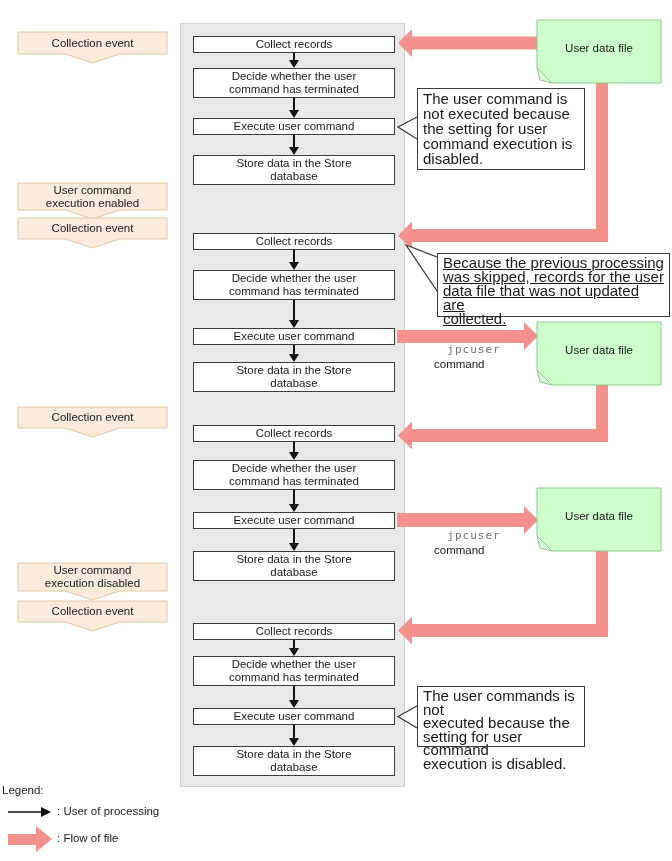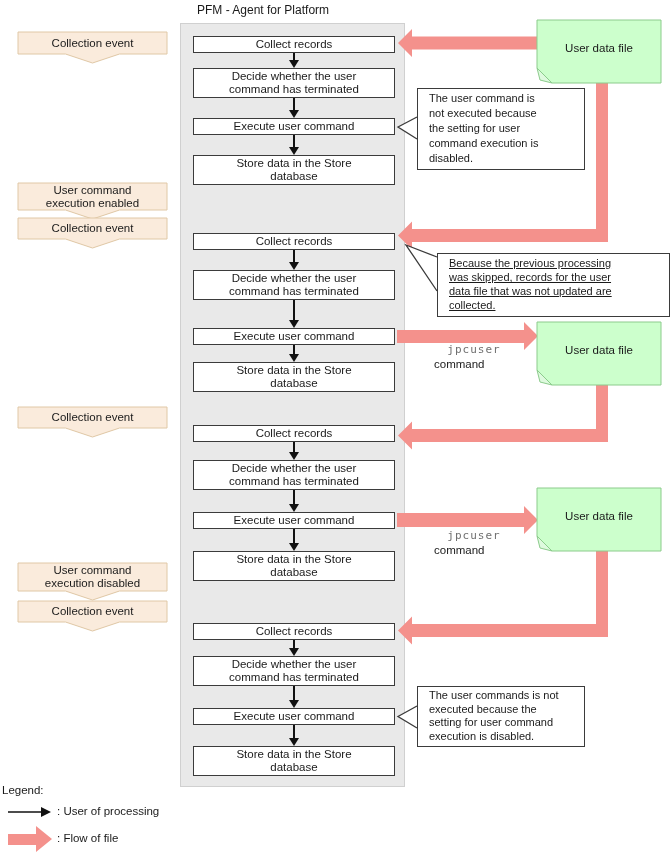--- a/index.html
+++ b/index.html
@@ -18,21 +18,21 @@
   .gray-box{left:180px;top:23px;width:225px;height:764px;background:var(--containerfill,#e9e9e9);
             border:1px solid var(--containerborder,#d0d0d0);box-sizing:border-box;z-index:0;position:absolute;}
   .pbox{left:193px;width:202px;background:#fff;border:1.5px solid var(--boxborder,#3b3b3b);
         box-sizing:border-box;display:flex;align-items:center;justify-content:center;
         text-align:center;white-space:pre-line;font-size:11.5px;line-height:13.5px;}
   .banner-label{left:18px;width:149px;display:flex;align-items:center;justify-content:center;
         text-align:center;white-space:pre-line;font-size:11.5px;line-height:13px;}
   .note-label{width:124px;height:55px;display:flex;align-items:center;justify-content:center;
         font-size:11.5px;}
   .callout{background:#fff;border:1.5px solid var(--boxborder,#3b3b3b);box-sizing:border-box;
-        padding:2px 11px;font-size:11px;white-space:pre-line;}
+        padding:2px 5px;font-size:15px;white-space:pre-line;}
   .c1{left:417px;top:88px;width:168px;height:82px;line-height:15px;}
   .c2{left:437px;top:253px;width:233px;height:64px;line-height:14px;text-decoration:underline;}
   .c3{left:417px;top:686px;width:168px;height:61px;line-height:13.5px;}
   .cmdlabel{width:80px;font-size:11.5px;line-height:14px;}
   .cmdlabel .code{display:block;font-family:"DejaVu Sans Mono",monospace;color:var(--codegray,#707070);font-size:11px;letter-spacing:1px;text-align:center;}
   .cmdlabel .word{display:block;color:#1a1a1a;}
   .legend-title{left:2px;top:784px;font-size:11.5px;}
   .legend-text{font-size:11.5px;}
 </style>
 </head>
@@ -65,21 +65,20 @@
     <g>
       <path d="M537 322 H661 V385 H552 L537 370 Z" style="fill:var(--notefill,#ccffcc);stroke:var(--noteborder,#8ccb8c)"></path>
       <path d="M537 370 L540 382 L552 385 Z" style="fill:var(--flapfill,#defade);stroke:var(--noteborder,#8ccb8c)"></path>
     </g>
     <g>
       <path d="M537 488 H661 V551 H552 L537 536 Z" style="fill:var(--notefill,#ccffcc);stroke:var(--noteborder,#8ccb8c)"></path>
       <path d="M537 536 L540 548 L552 551 Z" style="fill:var(--flapfill,#defade);stroke:var(--noteborder,#8ccb8c)"></path>
     </g>
   </svg>
 
-  <div class="abs title">PFM - Agent for Platform</div>
 
   <div class="abs banner-label" style="top:32px;height:22px;">Collection event</div>
   <div class="abs banner-label" style="top:183px;height:27px;">User command
 execution enabled</div>
   <div class="abs banner-label" style="top:218px;height:21px;">Collection event</div>
   <div class="abs banner-label" style="top:407px;height:21px;">Collection event</div>
   <div class="abs banner-label" style="top:563px;height:28px;">User command
 execution disabled</div>
   <div class="abs banner-label" style="top:601px;height:21px;">Collection event</div>
 

